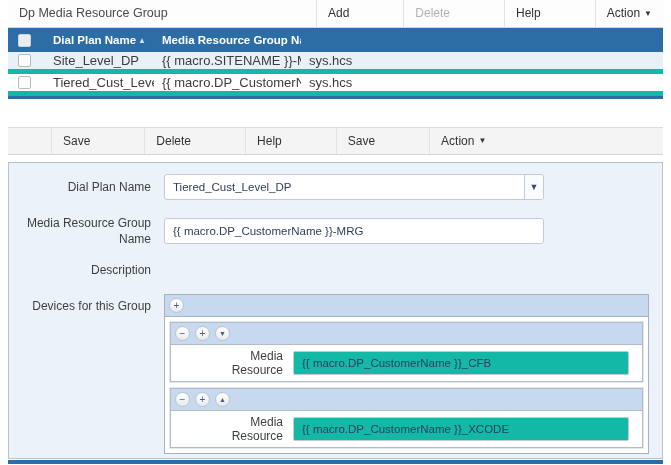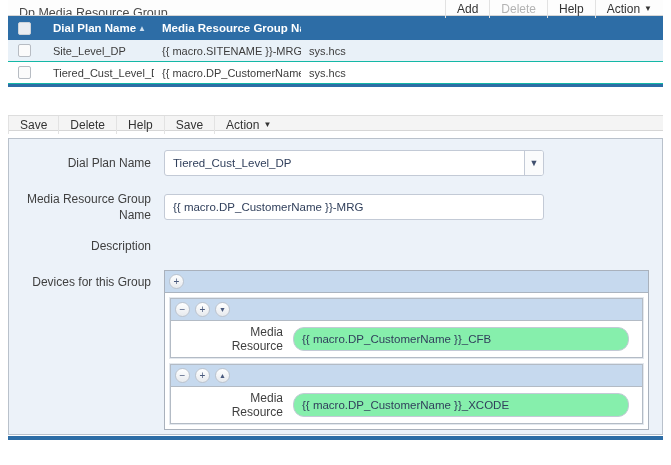--- a/index.html
+++ b/index.html
@@ -1,34 +1,34 @@
 <!DOCTYPE html>
 <html><head>
 <meta charset="utf-8">
 <style>
   * { box-sizing: border-box; margin: 0; padding: 0; }
   html,body { width: 671px; height: 465px; background: #fff;
     font-family: "Liberation Sans", "DejaVu Sans", sans-serif; color: #333; }
   .page { width: 671px; height: 465px; overflow: hidden; }
 
   
-  .toolbar { height: 16px; display: flex; align-items: stretch;
+  .toolbar { height: 28px; display: flex; align-items: stretch;
     border-bottom: 1px solid #d6d6d6; background: #fdfdfd; margin: 0 0 0 0; }
   .toolbar.gray { background: #f4f4f4; border-top: 1px solid #ddd; }
   .tb-title { flex: 1; font-size: 12.5px; color: #4a4a4a; line-height: 27px; padding-left: 11px;
     white-space: nowrap; overflow: hidden; }
   .tb-btn { font-size: 12px; color: #333; line-height: 27px; padding: 9px 11px;
-    border-left: 1px solid #e2e2e2; cursor: pointer; white-space: nowrap; display: flex; align-items: center; gap: 4px; }
+    border-left: 1px solid #e2e2e2; cursor: pointer; white-space: nowrap; display: flex; align-items: center; gap: 4px; margin-left: 43px; }
   .tb-btn.disabled { color: #b3b3b3; cursor: default; }
   .caret { font-size: 8px; color: #333; line-height: 1; }
 
   
   .tbl-head, .tbl-row { display: grid; grid-template-columns: 37px 109px 147px 1fr; align-items: center; }
   .tbl-head { background: #2d6da6; height: 24px; color: #fff; font-weight: bold; font-size: 11.5px; }
-  .tbl-row { height: 22px; font-size: 11px; color: #3c3c3c; border-bottom: 1px solid #14b8a6; }
+  .tbl-row { height: 22px; font-size: 13px; color: #3c3c3c; border-bottom: 5px solid #14b8a6; }
   .tbl-row.alt { background: #e9f1f8; }
   .cell { padding-left: 8px; white-space: nowrap; overflow: hidden; }
   .head-cell { display: flex; align-items: center; justify-content: space-between; padding-left: 8px; }
   .sort-icon { font-size: 8px; color: #cfe0ef; margin-right: 8px; }
   .cb { width: 13px; height: 13px; border: 1px solid #b7bcc3; border-radius: 2px;
     background: #fbfbfb; margin-left: 10px; display: inline-block; }
   .cb.head { background: #e9edf2; border-color: #cdd3da; }
   .blue-bar { height: 3px; background: #2d6da6; }
 
   .gap { height: 28px; }
@@ -58,21 +58,21 @@
     border: 1px solid #a9b1bc; background: #fff; }
   .devices-addbar { height: 22px; background: #c6d9ee; border-bottom: 1px solid #aab4c0;
     display: flex; align-items: center; padding-left: 4px; }
   .devices-inner { padding: 5px; display: flex; flex-direction: column; gap: 6px; }
   .subpanel { border: 1px solid #b3bbc5; box-shadow: 0 0 0 1px #e3e8ee; }
   .subbar { height: 22px; background: #c6d9ee; border-bottom: 1px solid #b3bbc5;
     display: flex; align-items: center; gap: 5px; padding-left: 4px; }
   .subbody { height: 36px; background: #fff; display: flex; align-items: center; }
   .sublabel { width: 112px; flex: 0 0 112px; text-align: right; font-size: 12px; color: #3f3f3f; padding-left: 40px; }
   .subinput { flex: 1; height: 24px; margin: 0 13px 0 10px; border: 1px solid #c3cad6;
-    border-radius: 11px; background: #86efac; font-size: 11.5px; color: #31405c; padding: 0 8px;
+    border-radius: 2px; background: #14b8a6; font-size: 11.5px; color: #31405c; padding: 0 8px;
     font-family: "Liberation Sans", sans-serif; outline: none; }
   .circle-btn { width: 15px; height: 15px; border-radius: 50%;
     background: linear-gradient(#ffffff, #e7eaee); border: 1px solid #bcc3cd;
     color: #4a5a7d; font-size: 10px; line-height: 13px; text-align: center; cursor: pointer;
     display: inline-flex; align-items: center; justify-content: center; }
   .circle-btn .tri { font-size: 7px; }
 </style>
 </head>
 <body>
 

